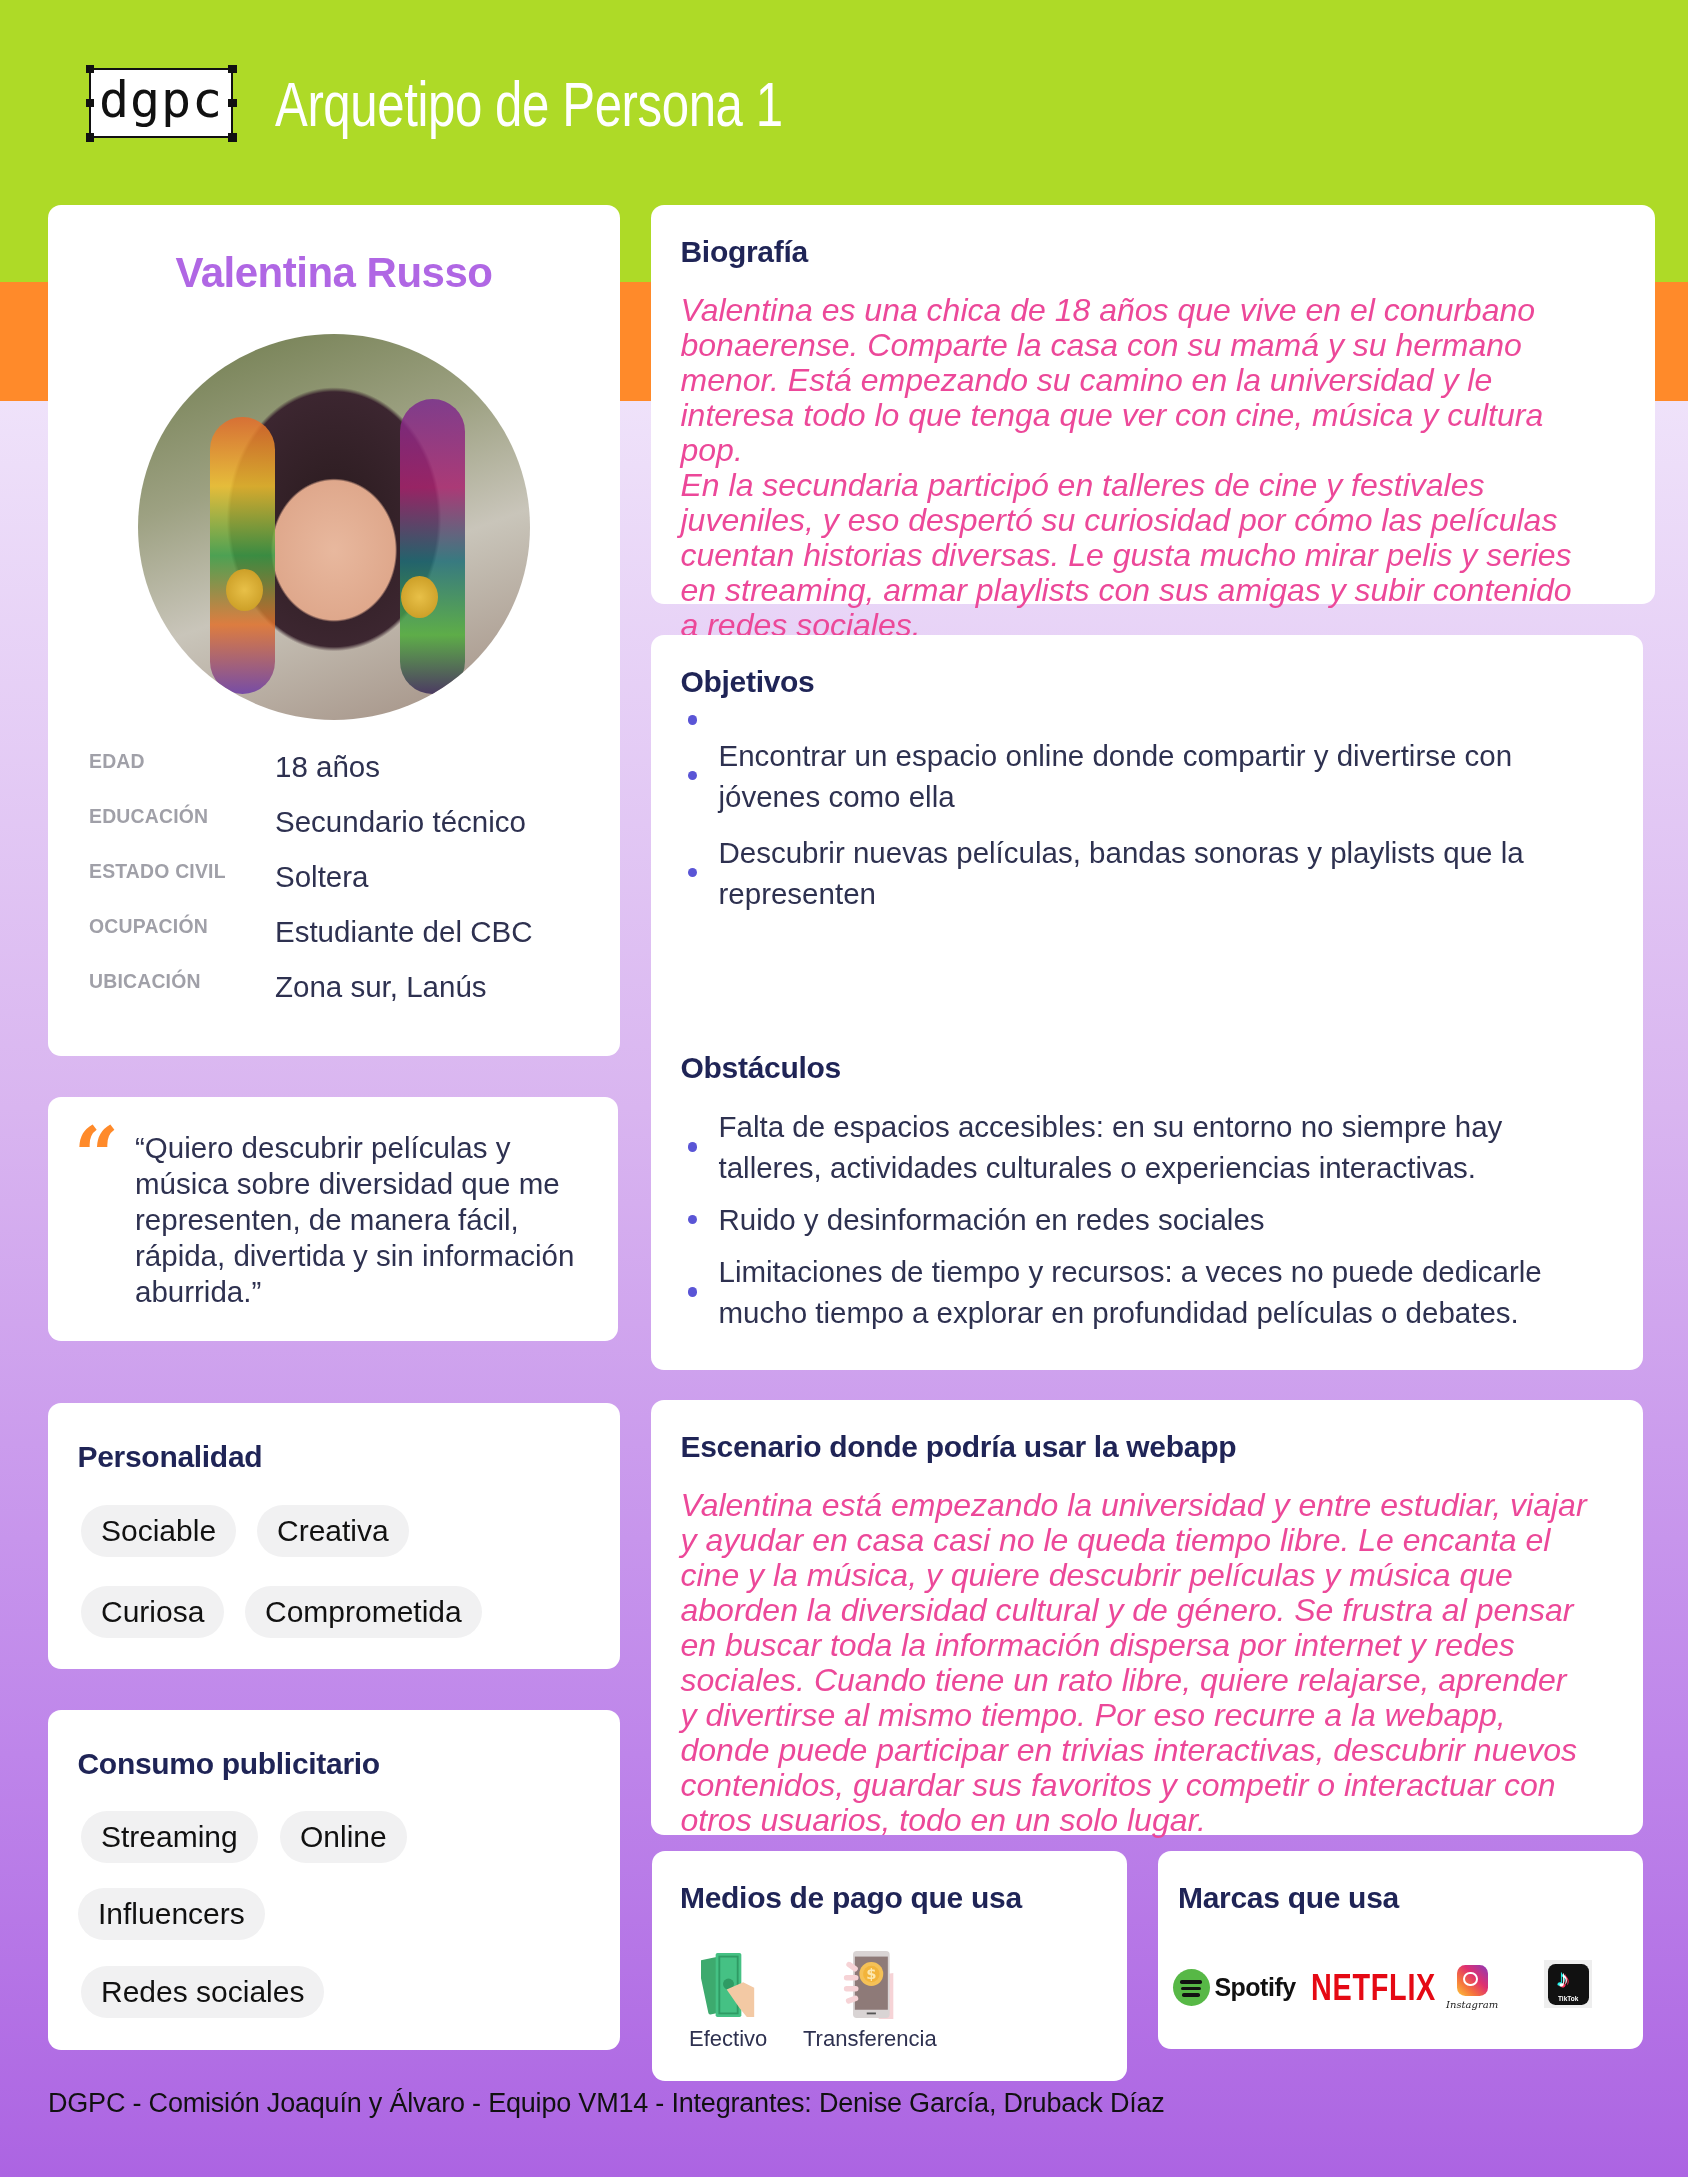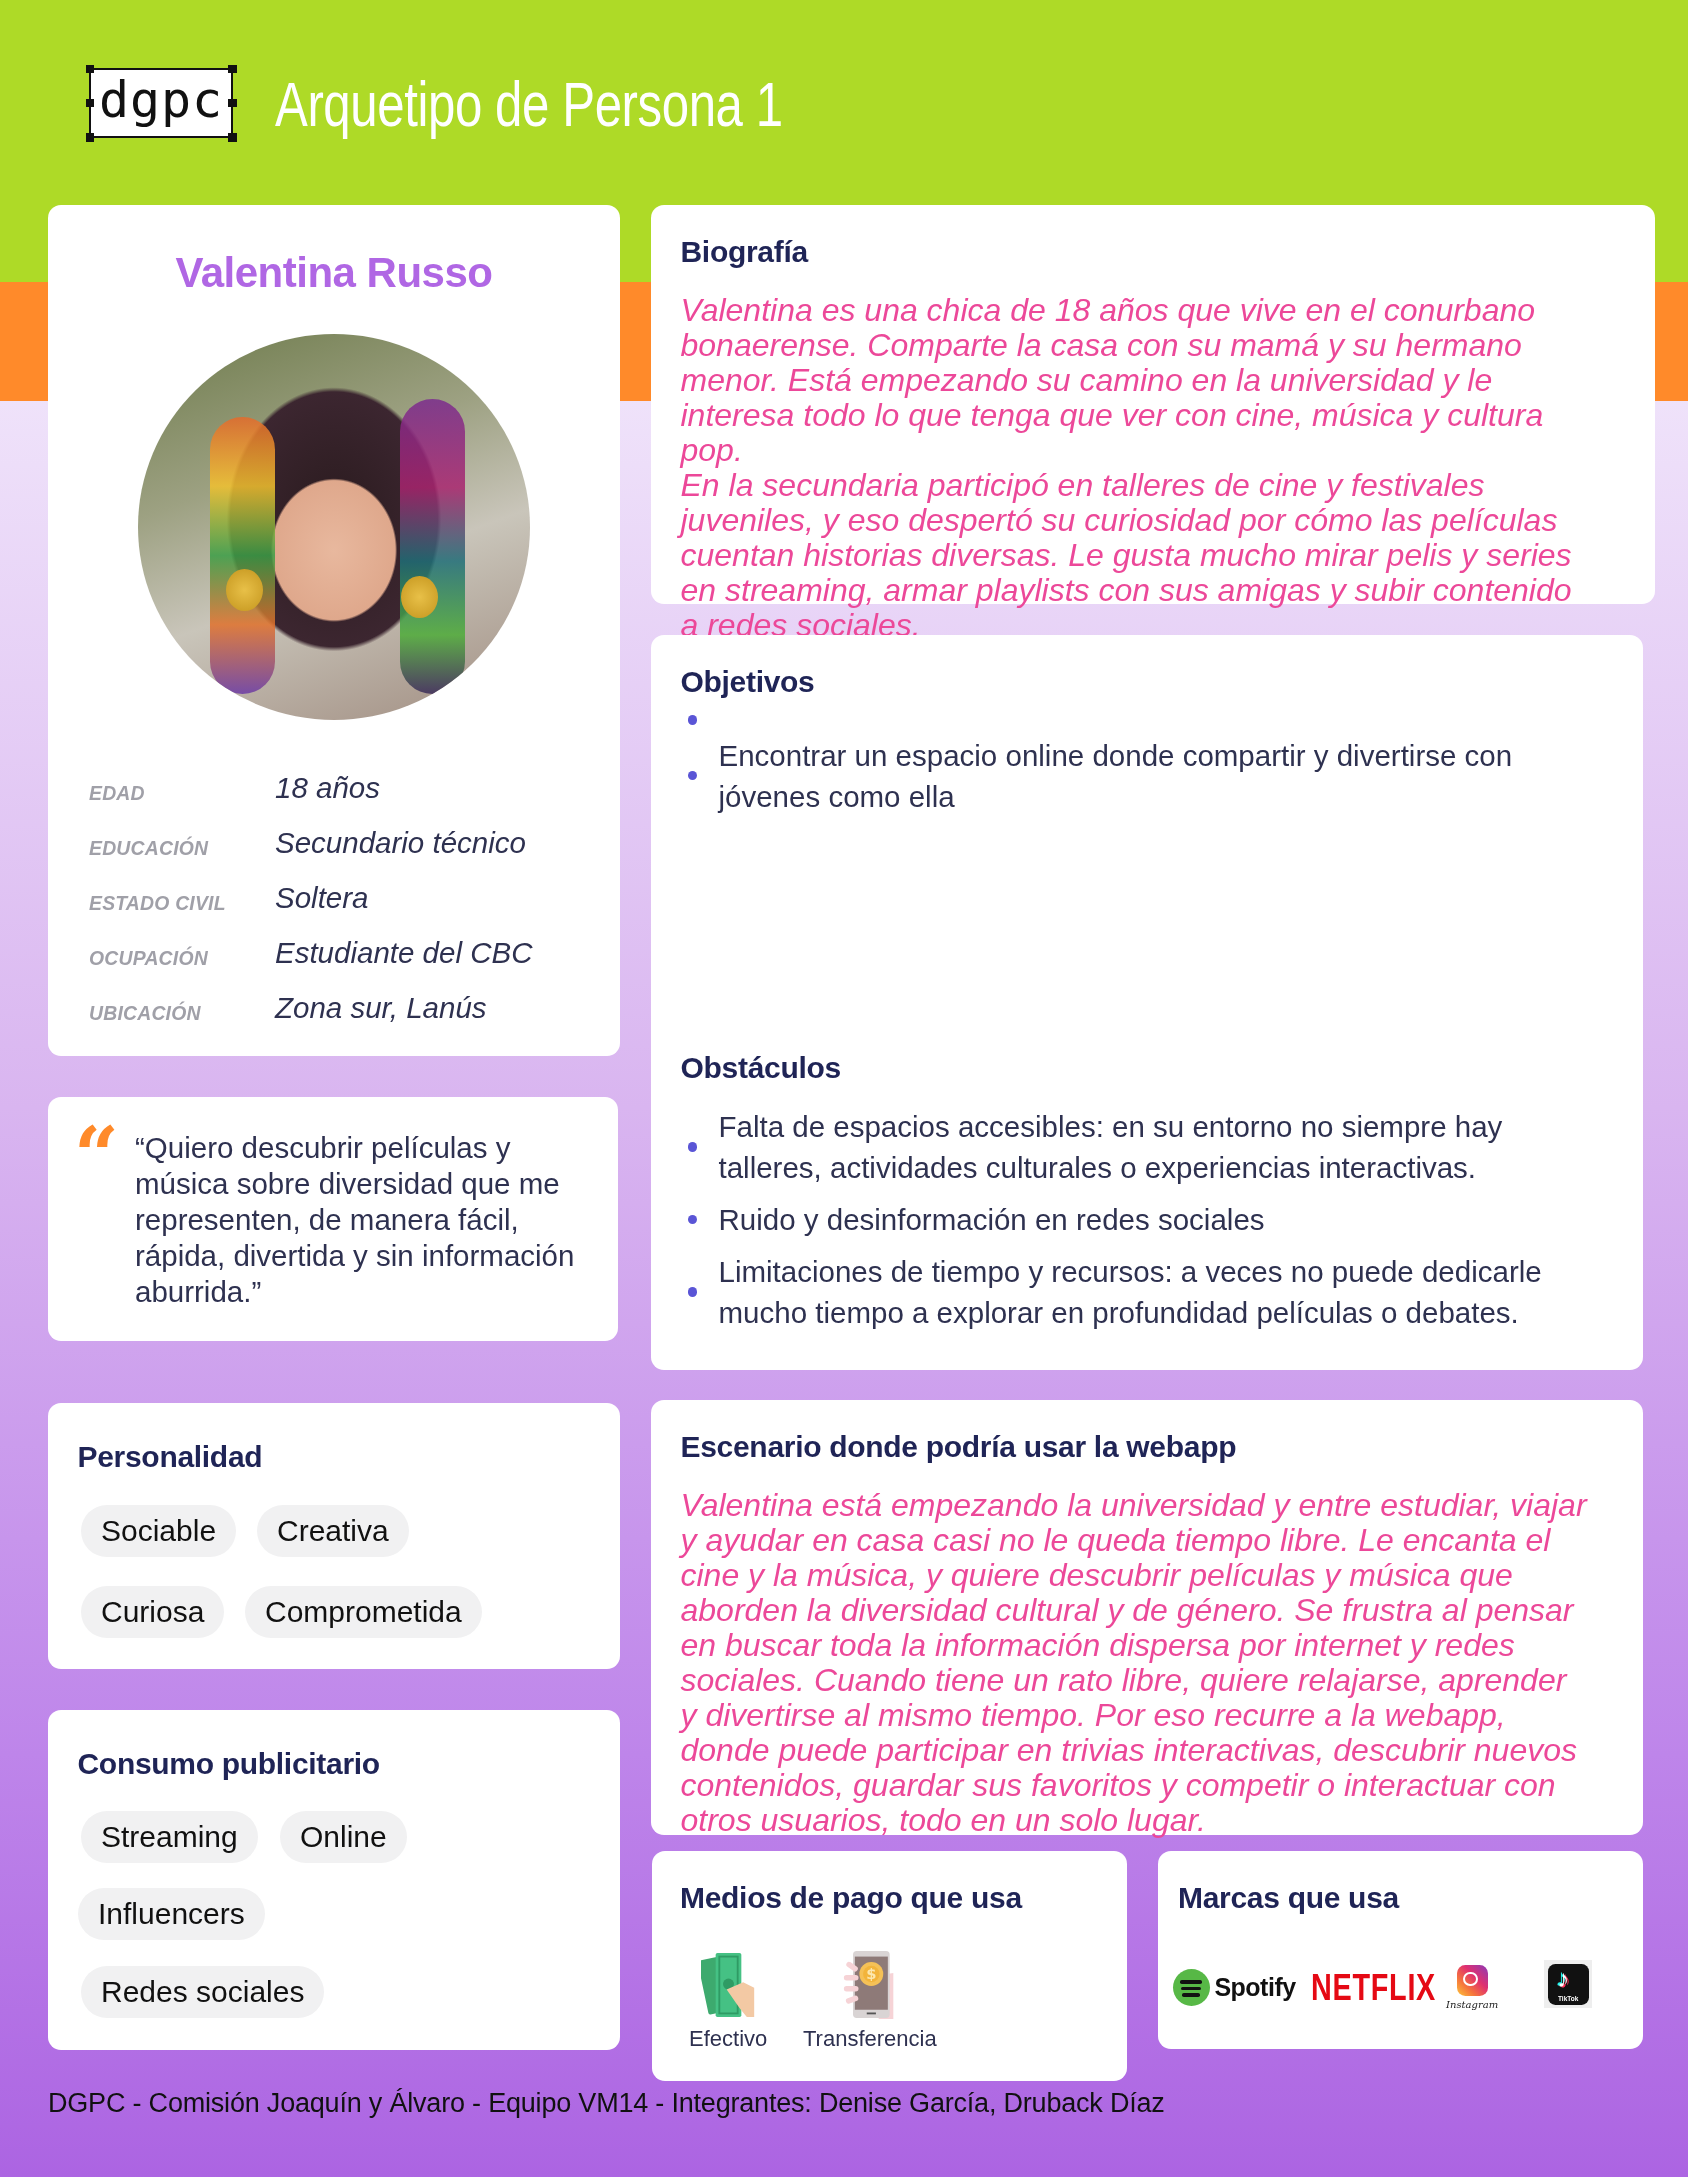--- a/index.html
+++ b/index.html
@@ -45,21 +45,21 @@
       radial-gradient(ellipse 26% 30% at 50% 56%, #E8B89E 0%, #DFA88C 60%, transparent 62%),
       radial-gradient(ellipse 48% 60% at 50% 48%, #2A1B1E 0%, #3C2630 55%, transparent 57%),
       linear-gradient(160deg, #6E7B4C 0%, #9DA182 35%, #C9C5BA 60%, #A08C80 100%);
   }
   .avatar .hair-l { position: absolute; left: 72px; top: 83px; width: 65px; height: 277px; border-radius: 37px;
     background: linear-gradient(180deg, #E46A2B, #F2C12E 25%, #3B9E46 50%, #E0702B 75%, #6B3BA6); opacity: .85; }
   .avatar .hair-r { position: absolute; right: 65px; top: 65px; width: 65px; height: 295px; border-radius: 37px;
     background: linear-gradient(180deg, #7B2C8E, #A8246E 30%, #1F6E77 55%, #4EAD39 80%, #3B2A5A); opacity: .85; }
   .avatar .earring { position: absolute; width: 37px; height: 42px; border-radius: 50%; background: radial-gradient(circle, #E8C048, #C4951D); }
   .attrs { position: absolute; left: 41px; top: 545px; }
-  .attr-row { display: flex; align-items: flex-end; height: 55px; font-style: italic; }
+  .attr-row { display: flex; align-items: flex-start; height: 55px; }
   .attr-label { width: 186px; font-size: 19.4px; font-weight: bold; color: #A0A0A8; letter-spacing: 0.2px; }
   .attr-value { font-size: 29.5px; color: #2E3150; }
 
   
   .quote { left: 48px; top: 1097px; width: 570px; height: 244px; }
   .quote-icon {
     position: absolute; left: 26px; top: 20px; font-size: 78px; font-weight: bold; color: #FF8A2A;
     font-family: "DejaVu Serif", serif; line-height: 1;
   }
   .quote-text { position: absolute; left: 87px; top: 33px; width: 461px; font-size: 29.5px; line-height: 36px; color: #2E3150; }
@@ -191,20 +191,21 @@
   <h2>Biografía</h2>
   <div class="body" style="white-space:pre-line;width:904px">Valentina es una chica de 18 años que vive en el conurbano bonaerense. Comparte la casa con su mamá y su hermano menor. Está empezando su camino en la universidad y le interesa todo lo que tenga que ver con cine, música y cultura pop.
 En la secundaria participó en talleres de cine y festivales juveniles, y eso despertó su curiosidad por cómo las películas cuentan historias diversas. Le gusta mucho mirar pelis y series en streaming, armar playlists con sus amigas y subir contenido a redes sociales.</div>
 </div>
 
 <div class="card text-card objetivos">
   <h2>Objetivos</h2>
   <ul class="bullets">
     <li><span class="dot"></span></li>
     <li><span class="dot"></span><span>Encontrar un espacio online donde compartir y divertirse con jóvenes como ella</span></li>
+    <li><span class="dot"></span><span>Descubrir nuevas películas, bandas sonoras y playlists que la representen</span></li>
   </ul>
 </div>
 
 <div class="card text-card obstaculos">
   <h2>Obstáculos</h2>
   <ul class="bullets">
     <li><span class="dot"></span><span>Falta de espacios accesibles: en su entorno no siempre hay talleres, actividades culturales o experiencias interactivas.</span></li>
     <li><span class="dot"></span><span>Ruido y desinformación en redes sociales</span></li>
     <li><span class="dot"></span><span>Limitaciones de tiempo y recursos: a veces no puede dedicarle mucho tiempo a explorar en profundidad películas o debates.</span></li>
   </ul>

